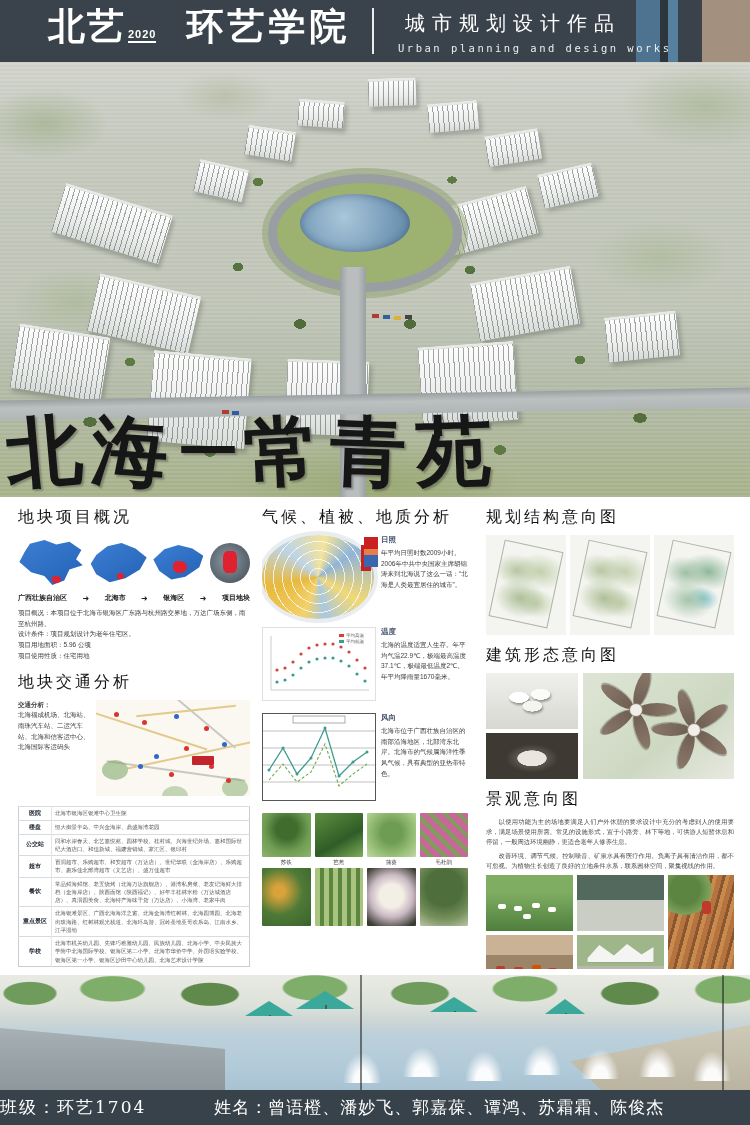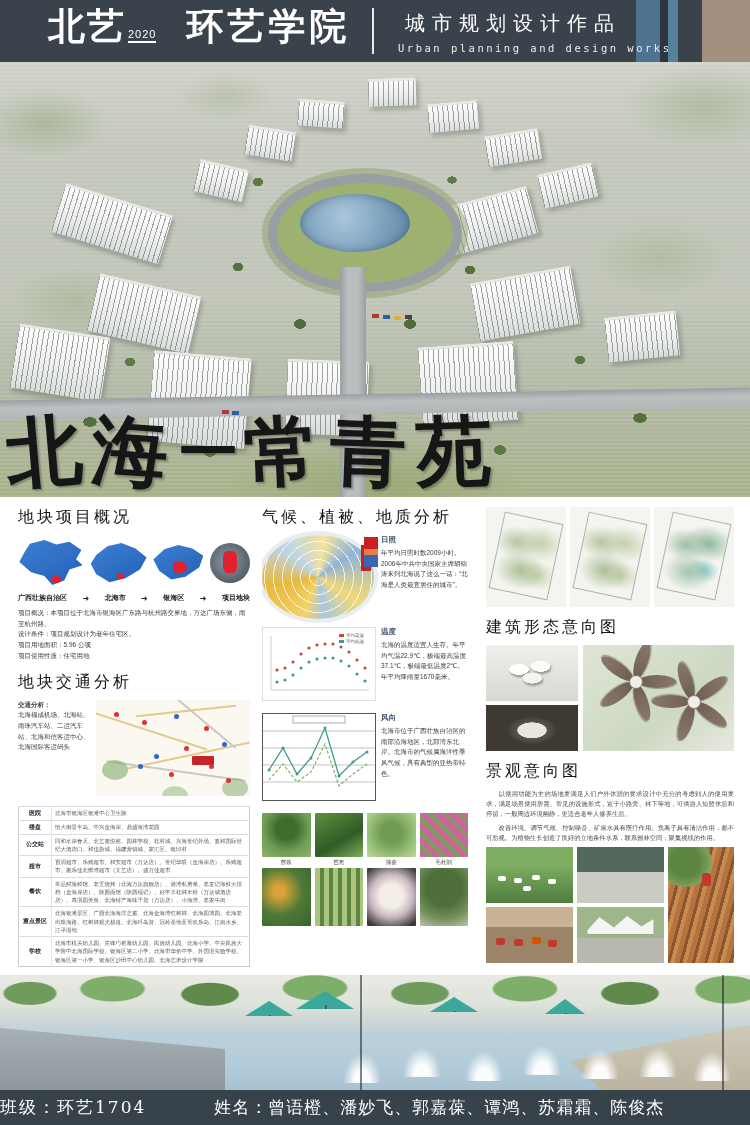--- a/index.html
+++ b/index.html
@@ -8,21 +8,21 @@
 
   
   #header{position:absolute;left:0;top:0;width:750px;height:62px;background:#3a434b;color:#fff;}
   #header .stripe{position:absolute;top:0;height:62px;}
   .stripe-blue1{left:636px;width:24px;background:#4d7390;}
   .stripe-blue2{left:668px;width:10px;background:#55809e;}
   .stripe-dark{left:660px;width:8px;background:#2e363d;}
   .stripe-tan{left:702px;width:48px;background:#a3907e;}
   .logo{position:absolute;left:48px;top:8px;display:flex;align-items:flex-end;}
   .logo-cn{font-size:37px;font-weight:900;letter-spacing:2px;line-height:1;}
-  .logo-year{font-size:11px;font-weight:400;margin:0 4px 2px 2px;border-bottom:2px solid #fff;padding-bottom:1px;letter-spacing:1px;}
+  .logo-year{font-size:11px;font-weight:700;margin:0 4px 2px 2px;border-bottom:2px solid #fff;padding-bottom:1px;letter-spacing:1px;}
   .logo-cn2{font-size:37px;font-weight:900;letter-spacing:4px;line-height:1;margin-left:26px;}
   .hdr-divider{position:absolute;left:372px;top:8px;width:2px;height:46px;background:#e9ebec;}
   .hdr-right{position:absolute;left:398px;top:10px;width:230px;text-align:center;}
   .hdr-title-cn{font-size:20px;letter-spacing:7px;font-weight:500;white-space:nowrap;}
   .hdr-title-en{font-size:10.5px;letter-spacing:2.5px;margin-top:5px;color:#eceeee;
                 font-family:"DejaVu Sans Mono","Liberation Mono",monospace;white-space:nowrap;}
 
   
   #hero{position:absolute;left:0;top:62px;width:750px;height:435px;overflow:hidden;
         background:linear-gradient(180deg,#d3d5cd 0%,#c6cabf 18%,#c2c7ba 55%,#b3bba6 78%,#a9b48c 100%);}
@@ -465,20 +465,21 @@
           <div class="img pi-7"></div>
         </div>
       <div class="plant tall">
           <div class="img pi-8"></div>
         </div>
     </div>
 
   </div>
 
   <div class="col" id="col-right">
+    <h2 class="sec-title">规划结构意向图</h2>
     <div class="plan-row">
       <div class="plan-img"></div>
       <div class="plan-img"></div>
       <div class="plan-img greener"></div>
     </div>
 
     <h2 class="sec-title">建筑形态意向图</h2>
     <div class="bform-row">
       <div class="bform-left">
         <div class="bf-model"></div>

